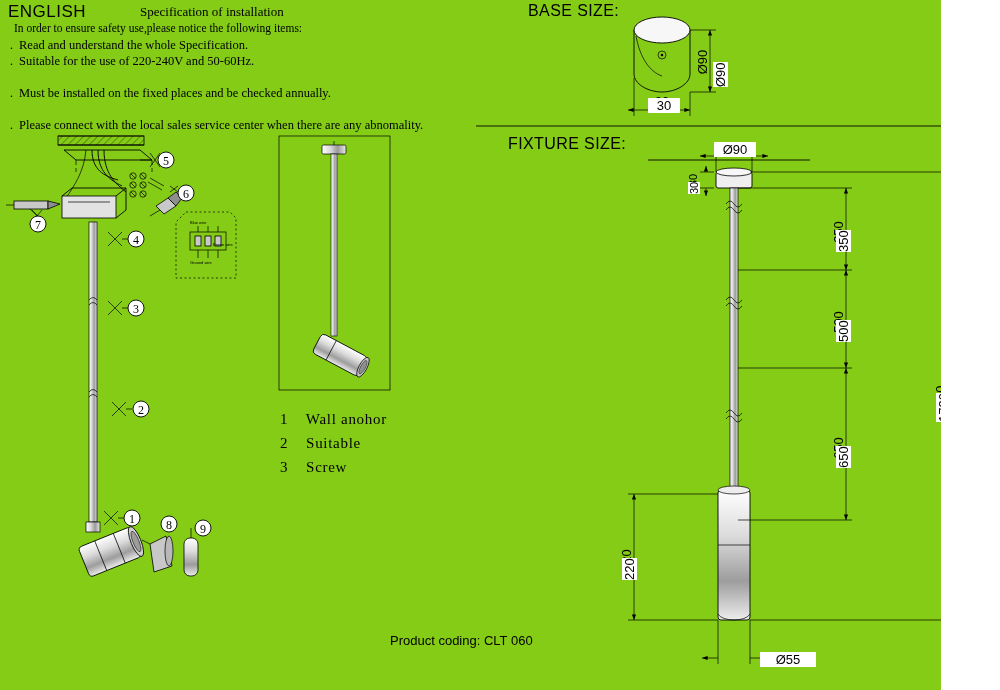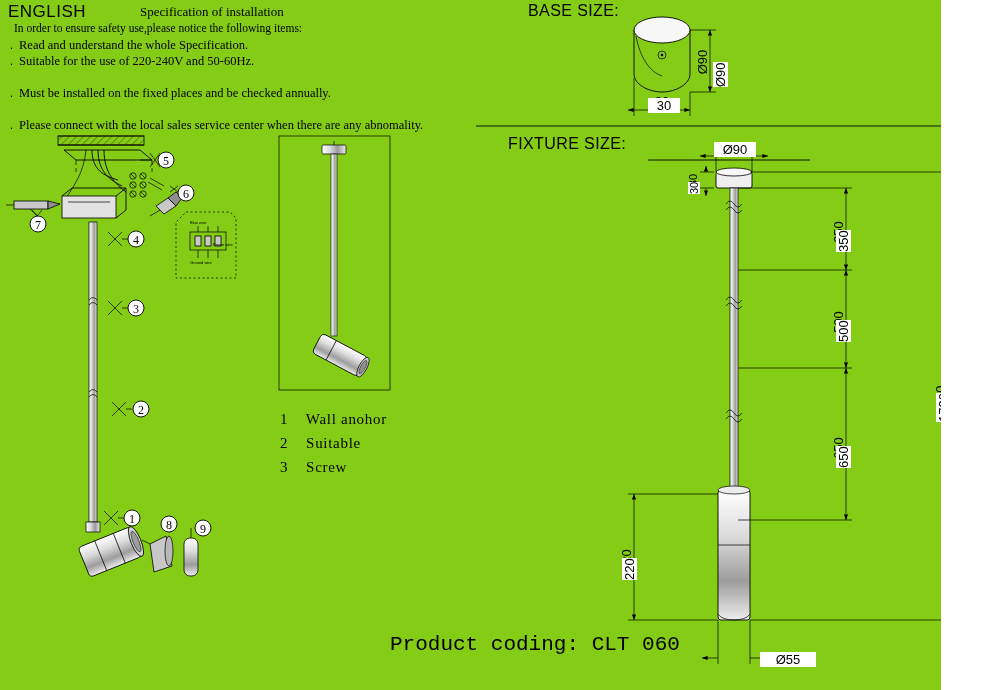--- a/index.html
+++ b/index.html
@@ -54,22 +54,22 @@
     letter-spacing: 0.4px;
   }
   #fixture-size-title {
     left: 508px; top: 135px;
     font-family: "Liberation Sans", sans-serif;
     font-size: 16px;
     letter-spacing: 0.4px;
   }
   #product-coding {
     left: 390px; top: 633px;
-    font-family: Liberation Mono, monospace;
-    font-size: 21px;
+    font-family: Liberation Sans, sans-serif;
+    font-size: 13px;
   }
 
   
   .legend-item {
     left: 280px;
     font-family: "Liberation Serif", serif;
     font-size: 15px;
     letter-spacing: 0.7px;
   }
 

